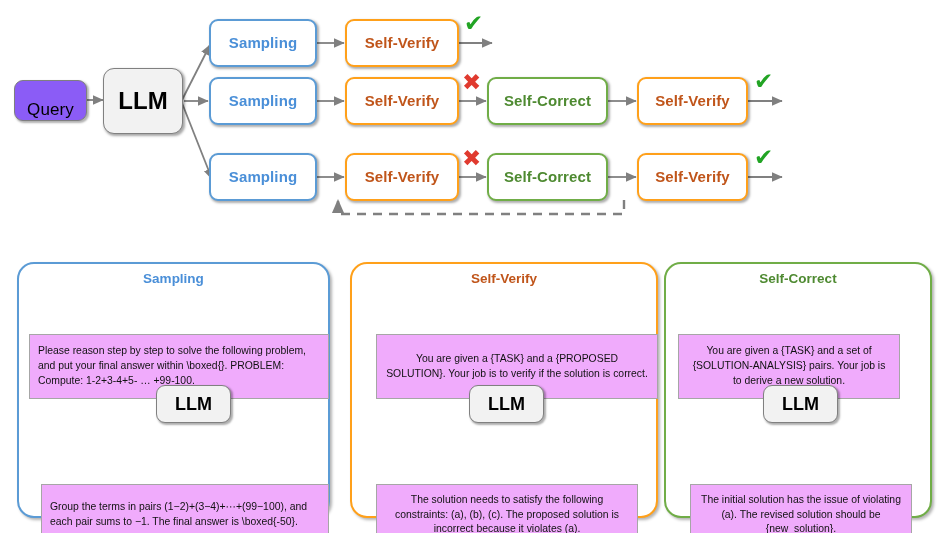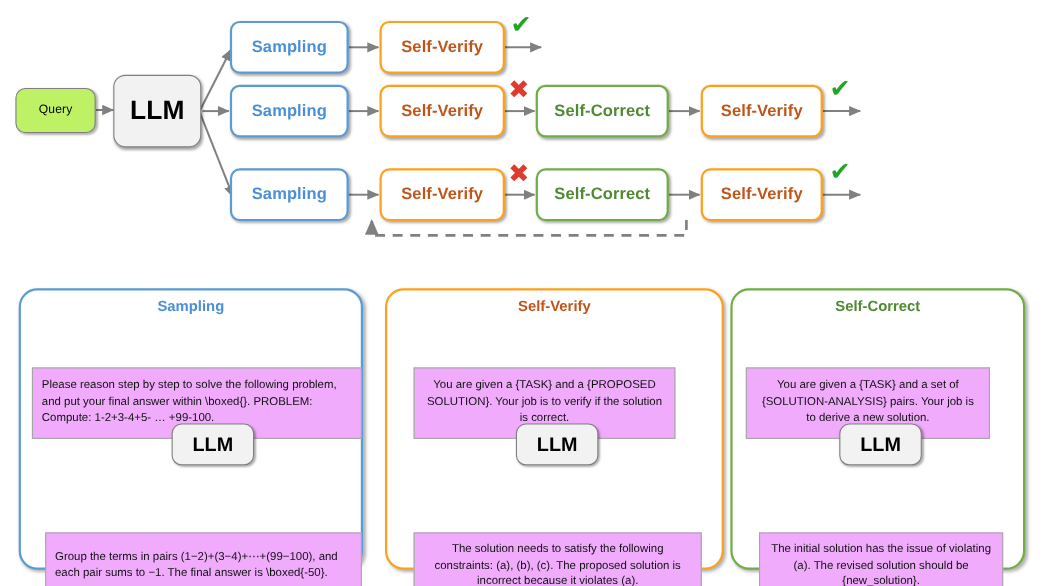--- a/index.html
+++ b/index.html
@@ -13,23 +13,24 @@
 
   
   .node{
     position:absolute;box-sizing:border-box;
     display:flex;align-items:center;justify-content:center;
     border-radius:9px;background:#ffffff;
     font-weight:bold;letter-spacing:.1px;
     text-align:center;line-height:1.1;
   }
   .node.query{
-    border:1.6px solid #7f7f7f;border-radius:9px;background:#bef264;
-    color:#000000;font-weight:normal;font-size:11px;
+    border:1.6px solid #7f7f7f;border-radius:9px;background:#8b5cf6;
+    color:#000000;font-weight:normal;font-size:17px;
     box-shadow:1.5px 1.5px 2px rgba(0,0,0,.30);
+    align-items:flex-end;
   }
   .node.llm{
     border:1.8px solid #808080;border-radius:11px;background:#f2f2f2;
     color:#000000;font-size:24px;font-weight:bold;
     box-shadow:1.5px 1.5px 2.5px rgba(0,0,0,.35);
   }
   .node.sampling{
     border:2.4px solid #5B9BD5;color:#4A8FD8;font-size:15px;
     box-shadow:1.6px 1.6px 2.4px rgba(0,0,0,.32);
   }
@@ -187,21 +188,21 @@
     <div class="mini-llm" style="left:137px;top:383px;width:75px;height:38px;transform:translateY(-262px);">
       <span>LLM</span>
     </div>
     <div class="tbox left" style="left:22px;top:182px;width:288px;height:62px;justify-content:center;">
       <span>Group the terms in pairs (1−2)+(3−4)+⋯+(99−100), and each pair sums to −1. The final answer is \boxed{-50}.</span>
     </div>
   </div>
 
   <div class="panel p-verify" style="left:350px;top:262px;width:308px;height:256px;">
     <div class="panel-title">Self-Verify</div>
-    <div class="tbox center" style="left:24px;top:32px;width:238px;height:65px;">
+    <div class="tbox center" style="left:24px;top:32px;width:282px;height:65px;">
       <span>You are given a {TASK} and a {PROPOSED SOLUTION}. Your job is to verify if the solution is correct.</span>
     </div>
     <div class="mini-llm" style="left:117px;top:383px;width:75px;height:38px;transform:translateY(-262px);">
       <span>LLM</span>
     </div>
     <div class="tbox center" style="left:24px;top:182px;width:262px;height:62px;">
       <span>The solution needs to satisfy the following constraints: (a), (b), (c). The proposed solution is incorrect because it violates (a).</span>
     </div>
   </div>
 

